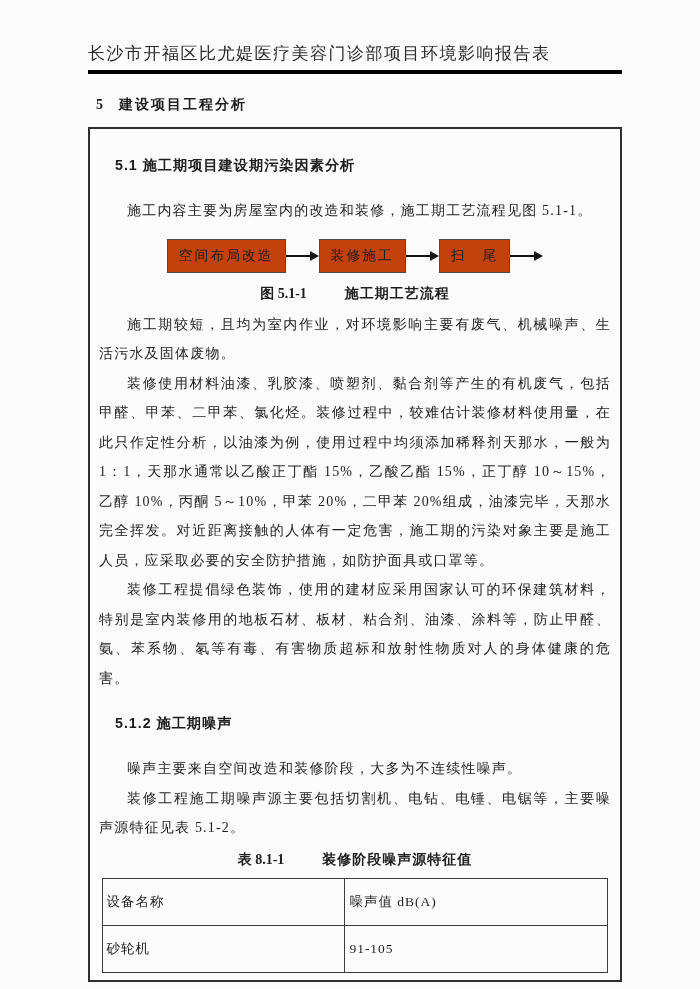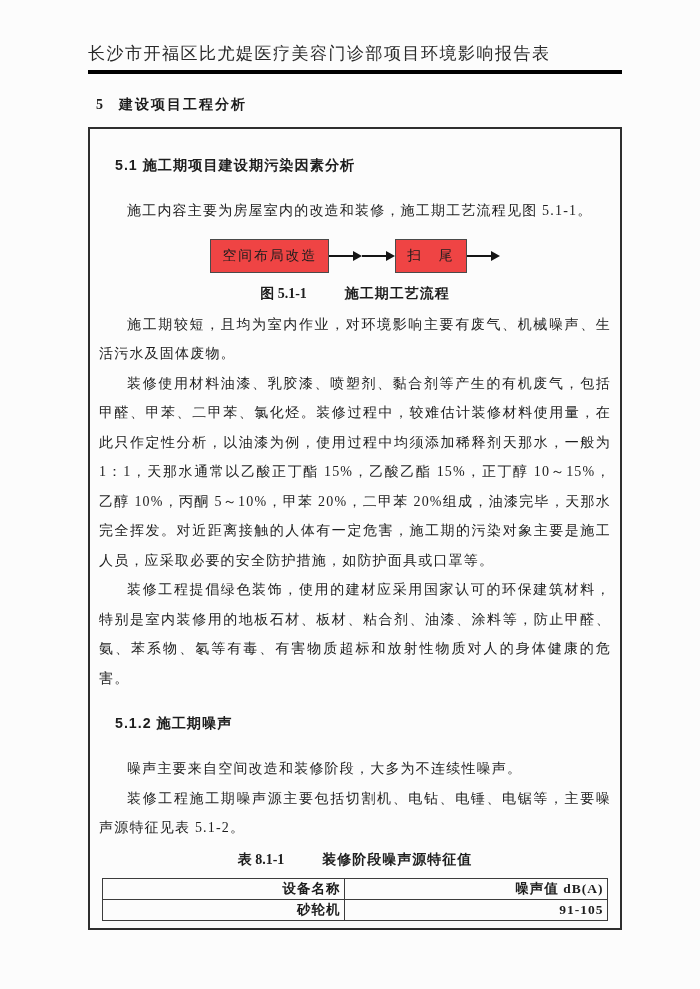--- a/index.html
+++ b/index.html
@@ -56,21 +56,21 @@
   }
 
   .flow {
     display: flex;
     align-items: center;
     justify-content: center;
     margin: 13px 0 5px 0;
   }
   .flow-box {
     border: 1.5px solid #4a4a4a;
-    background: #ef4444;
+    background: #c2410c;
     padding: 7px 11px;
     font-size: 13.8px;
     letter-spacing: 2px;
     white-space: nowrap;
   }
   .flow-arrow {
     position: relative;
     width: 25px; height: 2px;
     background: #151515;
     flex: none;
@@ -102,24 +102,23 @@
 
   .noise-table {
     width: 99%;
     margin: 3px auto 0 auto;
     border-collapse: collapse;
     font-size: 13.5px;
     letter-spacing: 1px;
   }
   .noise-table td {
     border: 1.5px solid #3c3c3c;
-    text-align: right;
-    padding: 1px 4px;
+    text-align: left;
+    padding: 14px 4px;
     height: 18px;
-    font-weight: bold;
   }
 </style>
 </head>
 <body>
 
 <div class="page">
 
   <div class="doc-header">
     <span>长沙市开福区比尤媞医疗美容门诊部项目环境影响报告表</span>
   </div>
@@ -130,20 +129,21 @@
 
   <div class="content-box">
 
     <div class="sub-heading">5.1 施工期项目建设期污染因素分析</div>
 
     <p class="para">施工内容主要为房屋室内的改造和装修，施工期工艺流程见图 5.1-1。</p>
 
     <div class="flow">
       <div class="flow-box">空间布局改造</div>
       <div class="flow-arrow"></div>
+      <div class="flow-box">装修施工</div>
       <div class="flow-arrow"></div>
       <div class="flow-box">扫　尾</div>
       <div class="flow-arrow"></div>
     </div>
 
     <div class="caption">
       <span class="cap-label">图 5.1-1</span><span>施工期工艺流程</span>
     </div>
 
     <p class="para">施工期较短，且均为室内作业，对环境影响主要有废气、机械噪声、生活污水及固体废物。</p>

